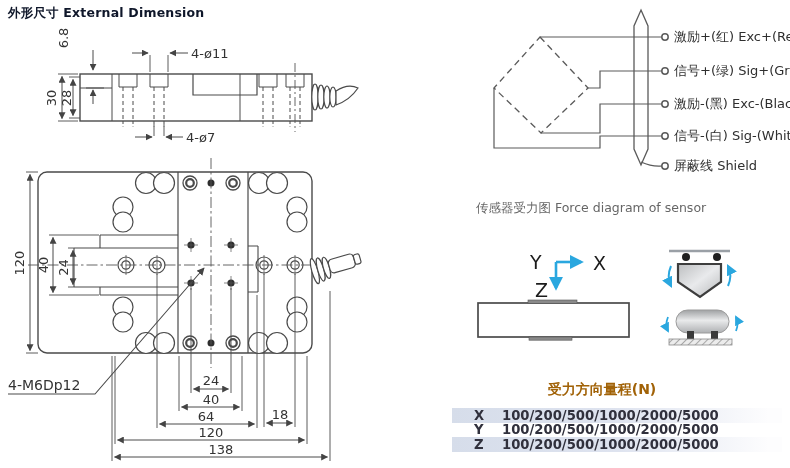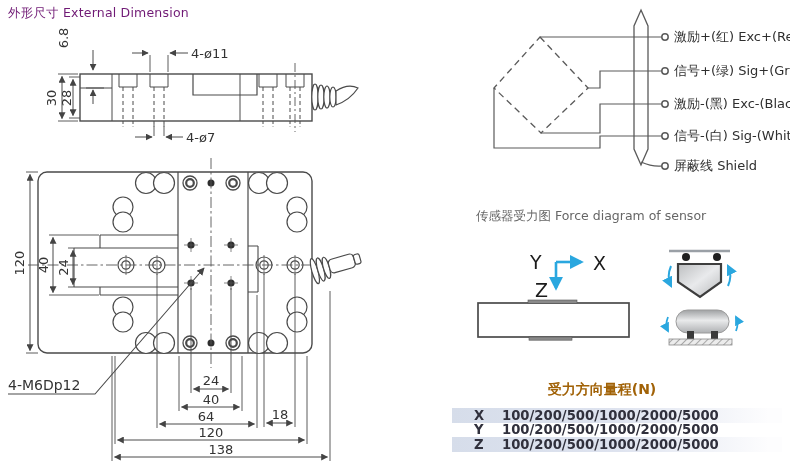--- a/index.html
+++ b/index.html
@@ -1,20 +1,20 @@
 <!DOCTYPE html>
 <html><head>
 <meta charset="utf-8">
 <style>
   html,body{margin:0;padding:0;background:#fff;}
   body{width:790px;height:468px;position:relative;overflow:hidden;
        font-family:"DejaVu Sans","Liberation Sans",sans-serif;}
   .abs{position:absolute;}
-  #ext-title{left:8px;top:5px;font-size:12.5px;color:#701a75;letter-spacing:.2px;}
-  #force-title{left:476px;top:208px;font-size:12.5px;color:#666;text-align:right;}
+  #ext-title{left:8px;top:5px;font-size:12.5px;color:#0f172a;letter-spacing:.2px;font-weight:bold;}
+  #force-title{left:476px;top:200px;font-size:12.5px;color:#666;text-align:right;}
   svg{position:absolute;left:0;top:0;}
   svg text{font-family:"DejaVu Sans","Liberation Sans",sans-serif;fill:#333;}
   .dimtxt{font-size:13px;}
   .wiretxt{font-size:13px;font-weight:500;fill:#2f2f2f;}
   .axistxt{font-size:19px;font-weight:500;fill:#1b1b1b;}
   
   #range-table{left:452px;top:381px;width:330px;}
   #range-title{font-size:14px;font-weight:bold;color:#a16207;text-align:center;
                width:300px;margin-bottom:9px;}
   .range-row{display:flex;align-items:center;height:14.6px;margin:0;

